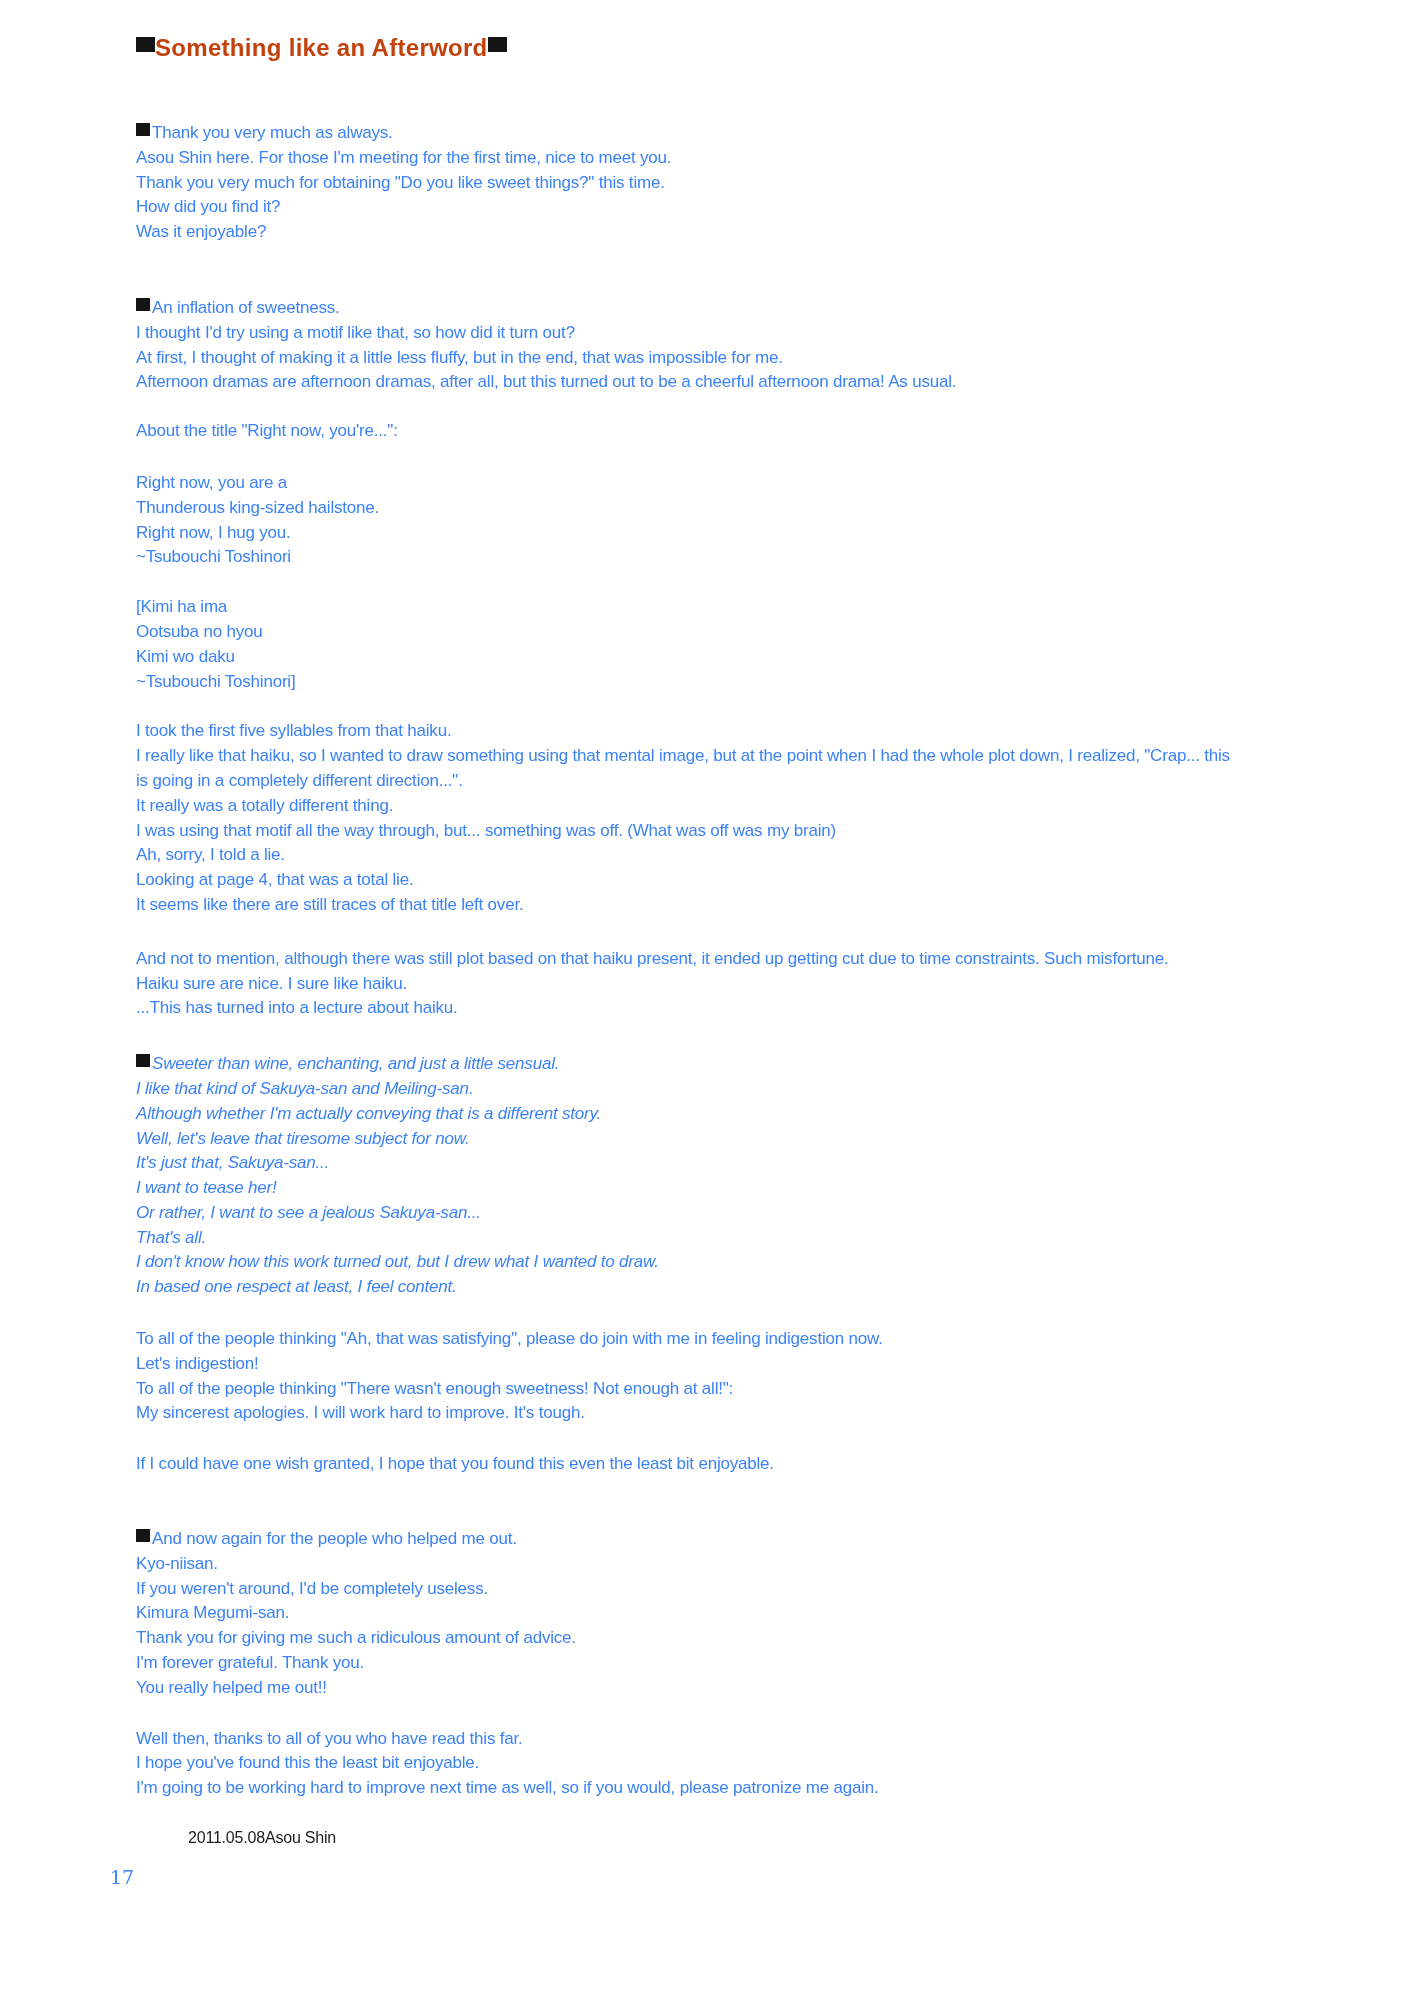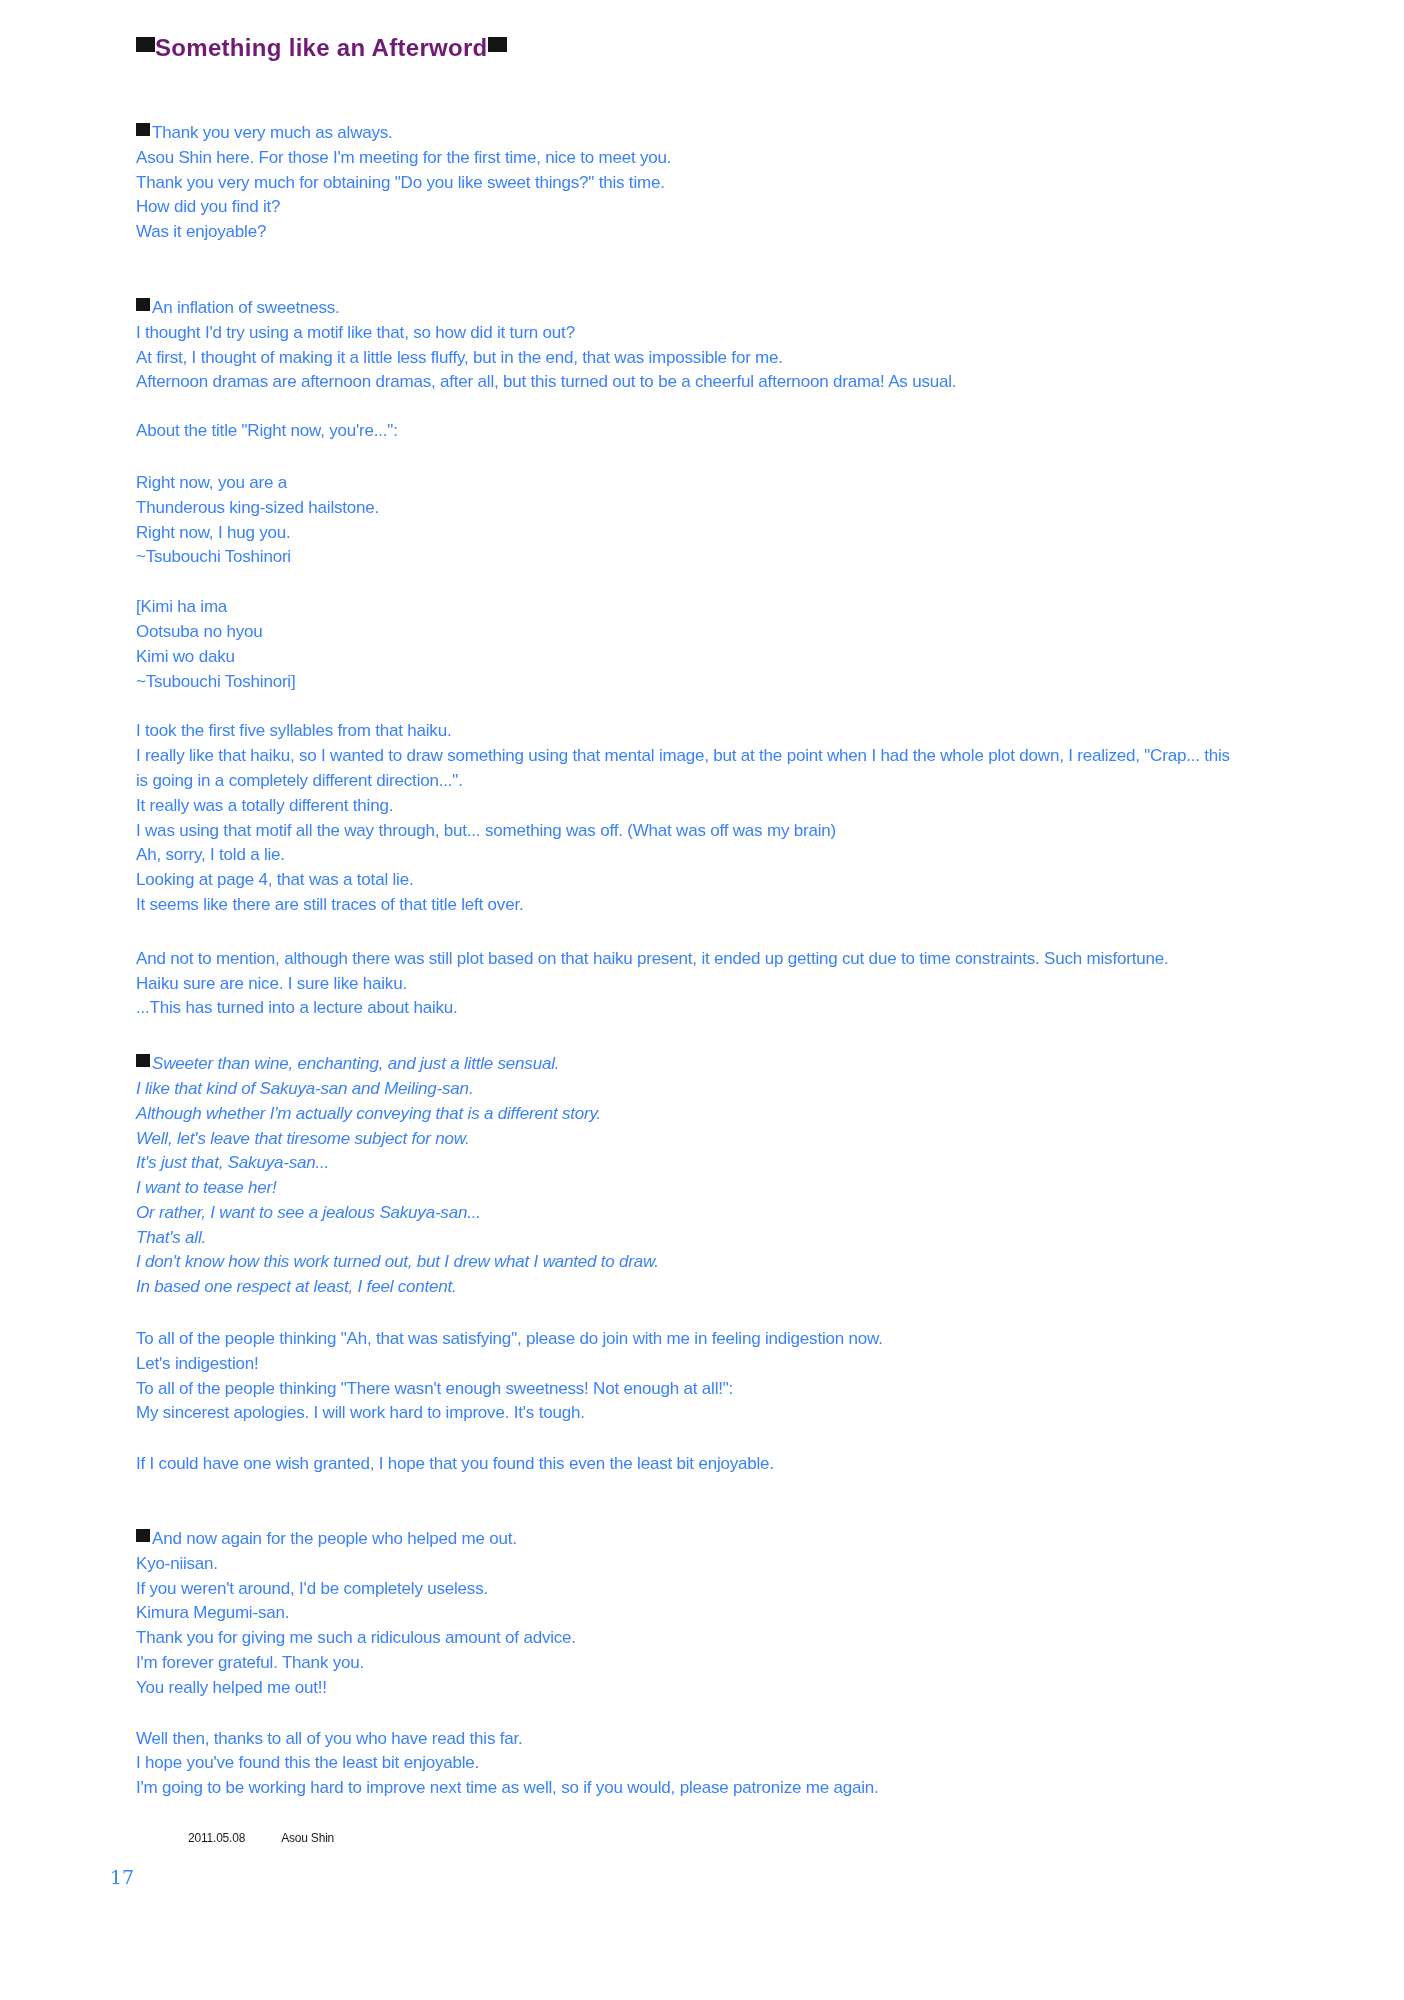--- a/index.html
+++ b/index.html
@@ -20,21 +20,21 @@
     left: 136px;
     top: 33px;
     width: 1150px;
   }
   .title {
     margin: 0;
     font-size: 24px;
     line-height: 30px;
     font-weight: bold;
     letter-spacing: 0.3px;
-    color: #701a75;
+    color: #c2410c;
     white-space: nowrap;
   }
   .sq {
     display: inline-block;
     background: #141414;
   }
   .sq-title {
     width: 19px;
     height: 15px;
     vertical-align: 4px;
@@ -65,22 +65,21 @@
   #blocks .block:nth-child(7)  { margin-top: 29px; }
   #blocks .block:nth-child(8)  { margin-top: 31px; font-style: italic; }
   #blocks .block:nth-child(9)  { margin-top: 27px; }
   #blocks .block:nth-child(10) { margin-top: 26px; }
   #blocks .block:nth-child(11) { margin-top: 50px; }
   #blocks .block:nth-child(12) { margin-top: 26px; }
   .date-line {
     margin-top: 25px;
     padding-left: 52px;
     display: flex;
-    gap: 36px;
-    font-size: 12px;
+    font-size: 16px;
     line-height: 24.8px;
     letter-spacing: -0.2px;
   }
   .page-number {
     position: absolute;
     left: 110px;
     top: 1866px;
     font-family: "DejaVu Serif", serif;
     font-size: 19px;
     color: #3b82f6;

